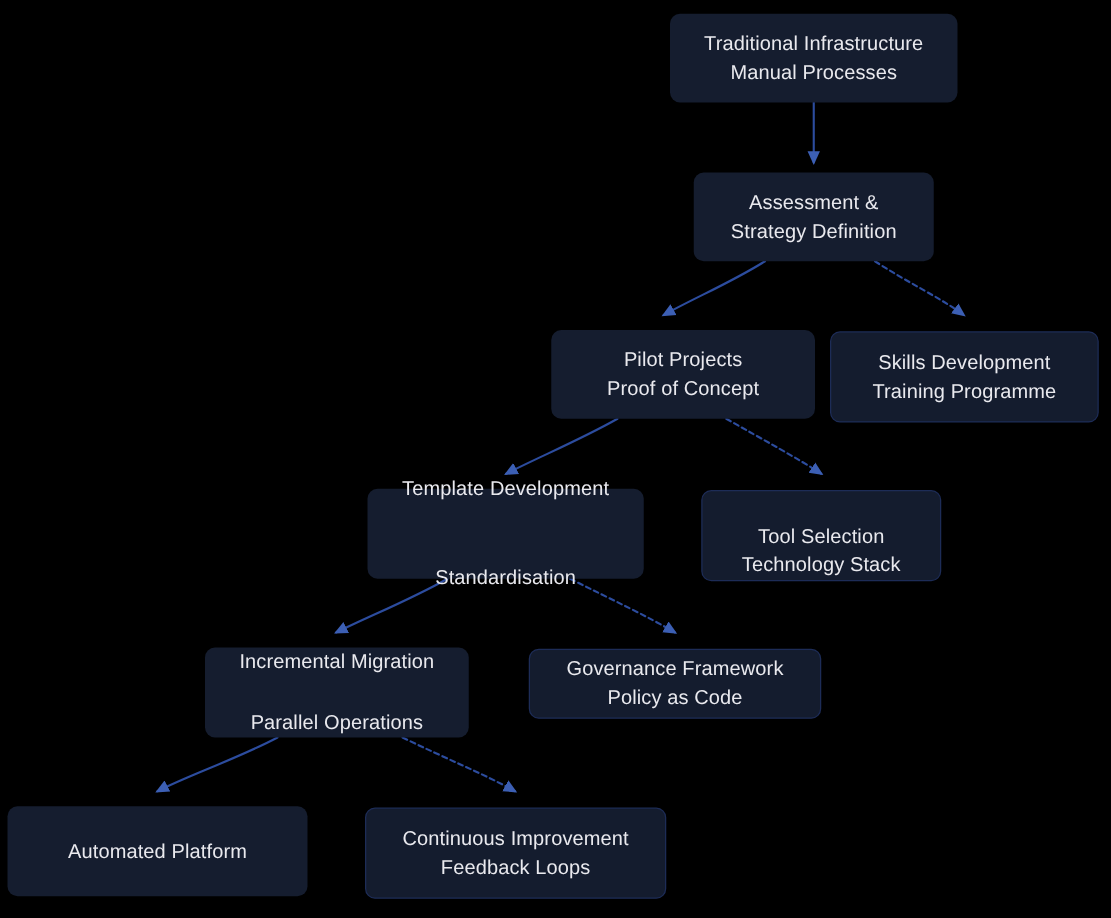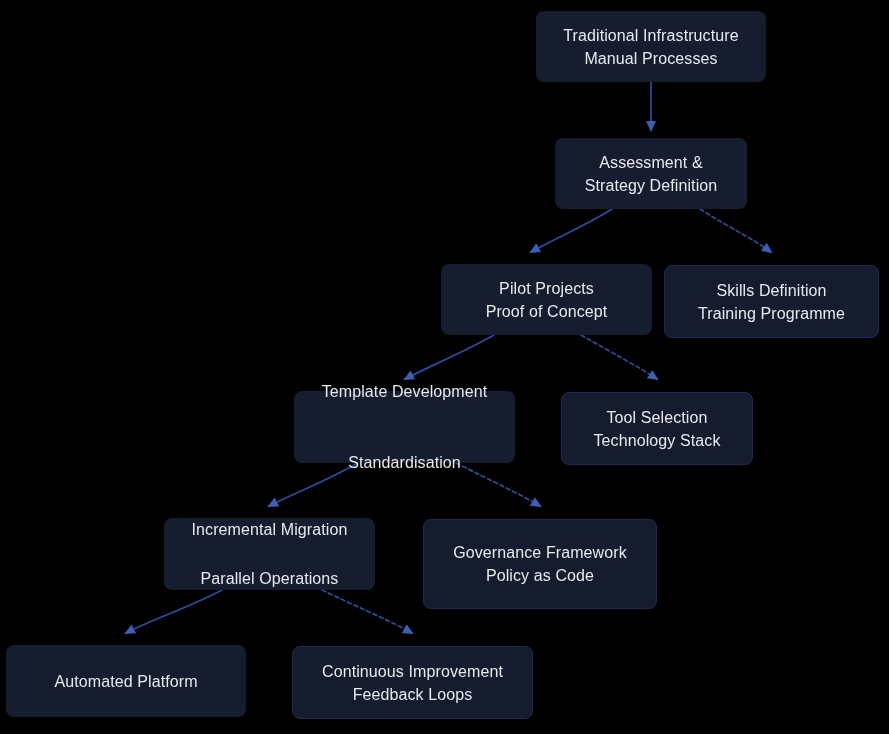--- a/index.html
+++ b/index.html
@@ -87,36 +87,36 @@
       </div>
       <div class="node" style="left: 555px; top: 138px; width: 192px; height: 71px;">
         <span class="node-line">Assessment &amp;</span>
         <span class="node-line">Strategy Definition</span>
       </div>
       <div class="node" style="left: 441px; top: 264px; width: 211px; height: 71px;">
         <span class="node-line">Pilot Projects</span>
         <span class="node-line">Proof of Concept</span>
       </div>
       <div class="node bordered" style="left: 664px; top: 265px; width: 215px; height: 73px;">
-        <span class="node-line">Skills Definition</span>
+        <span class="node-line">Skills Development</span>
         <span class="node-line">Training Programme</span>
       </div>
       <div class="node" style="left: 294px; top: 391px; width: 221px; height: 72px; gap: 48px;">
         <span class="node-line">Template Development</span>
         <span class="node-line">Standardisation</span>
       </div>
-      <div class="node bordered" style="left: 561px; top: 392px; width: 192px; height: 73px;">
+      <div class="node bordered" style="left: 561px; top: 392px; width: 192px; height: 73px; justify-content: flex-end;">
         <span class="node-line">Tool Selection</span>
         <span class="node-line">Technology Stack</span>
       </div>
       <div class="node" style="left: 164px; top: 518px; width: 211px; height: 72px; justify-content: space-between;">
         <span class="node-line">Incremental Migration</span>
         <span class="node-line">Parallel Operations</span>
       </div>
-      <div class="node bordered" style="left: 423px; top: 519px; width: 234px; height: 90px;">
+      <div class="node bordered" style="left: 423px; top: 519px; width: 234px; height: 56px;">
         <span class="node-line">Governance Framework</span>
         <span class="node-line">Policy as Code</span>
       </div>
       <div class="node" style="left: 6px; top: 645px; width: 240px; height: 72px;">
         <span class="node-line">Automated Platform</span>
       </div>
       <div class="node bordered" style="left: 292px; top: 646px; width: 241px; height: 73px;">
         <span class="node-line">Continuous Improvement</span>
         <span class="node-line">Feedback Loops</span>
       </div>

